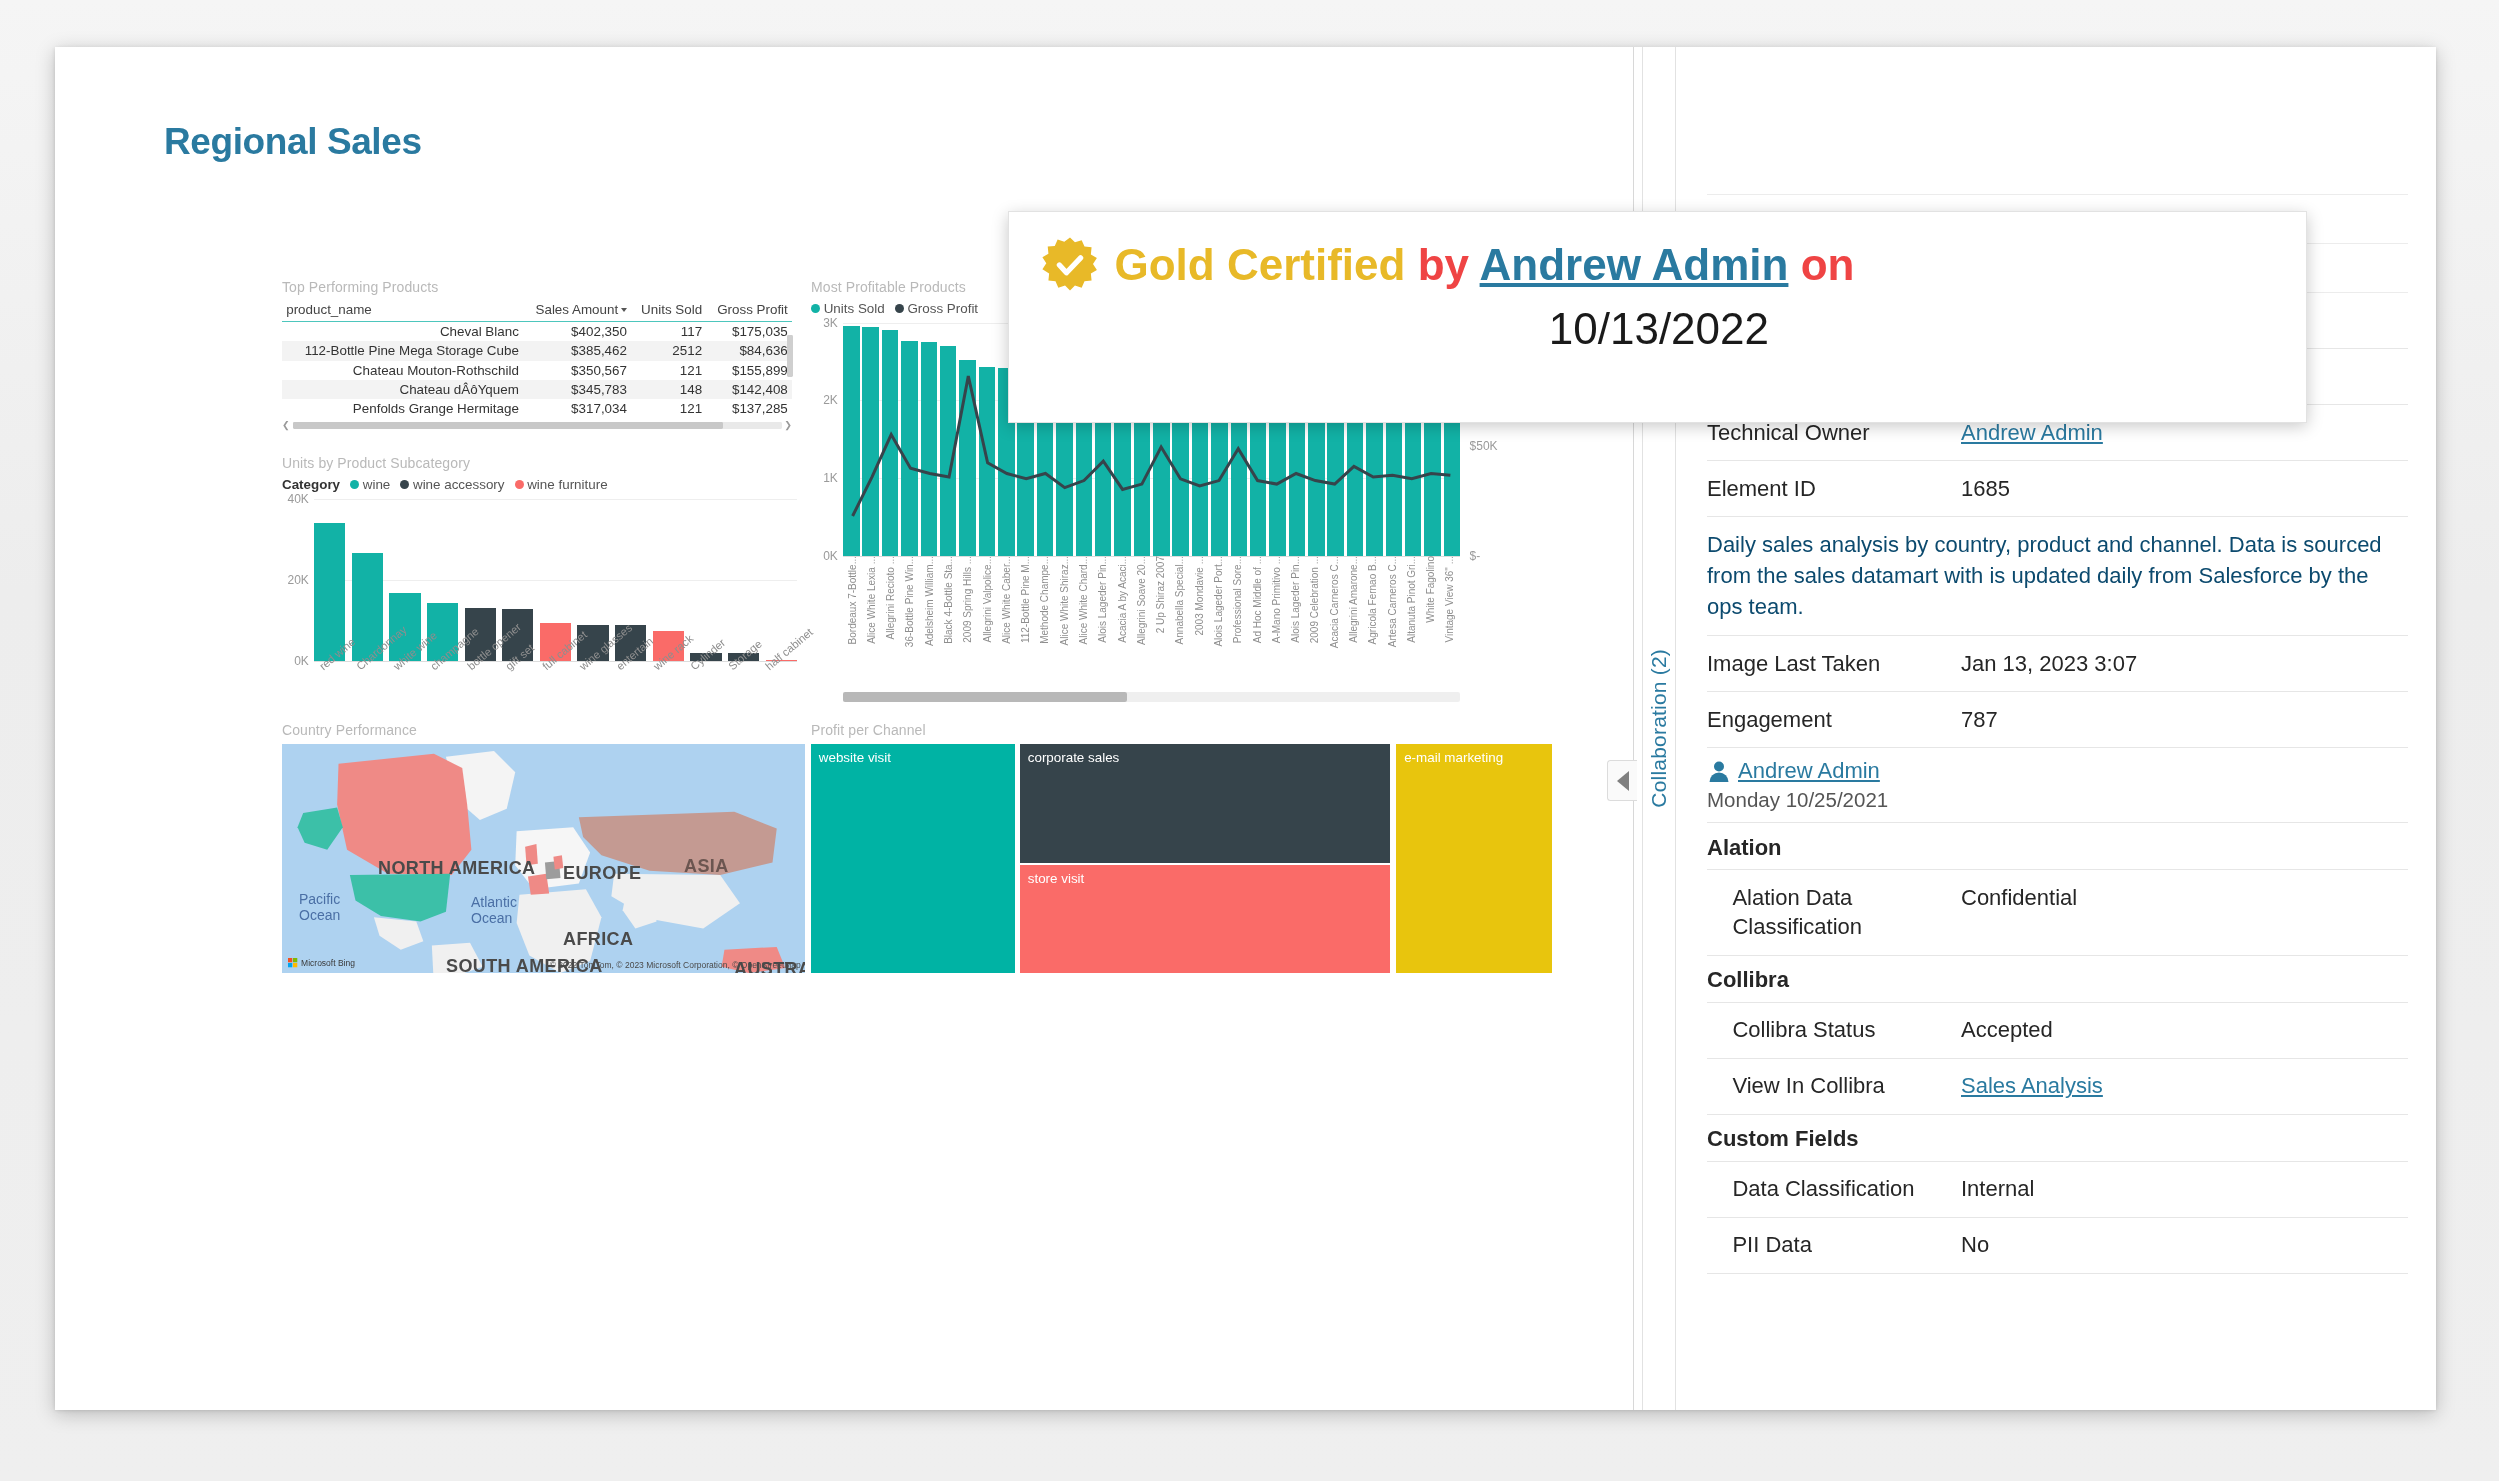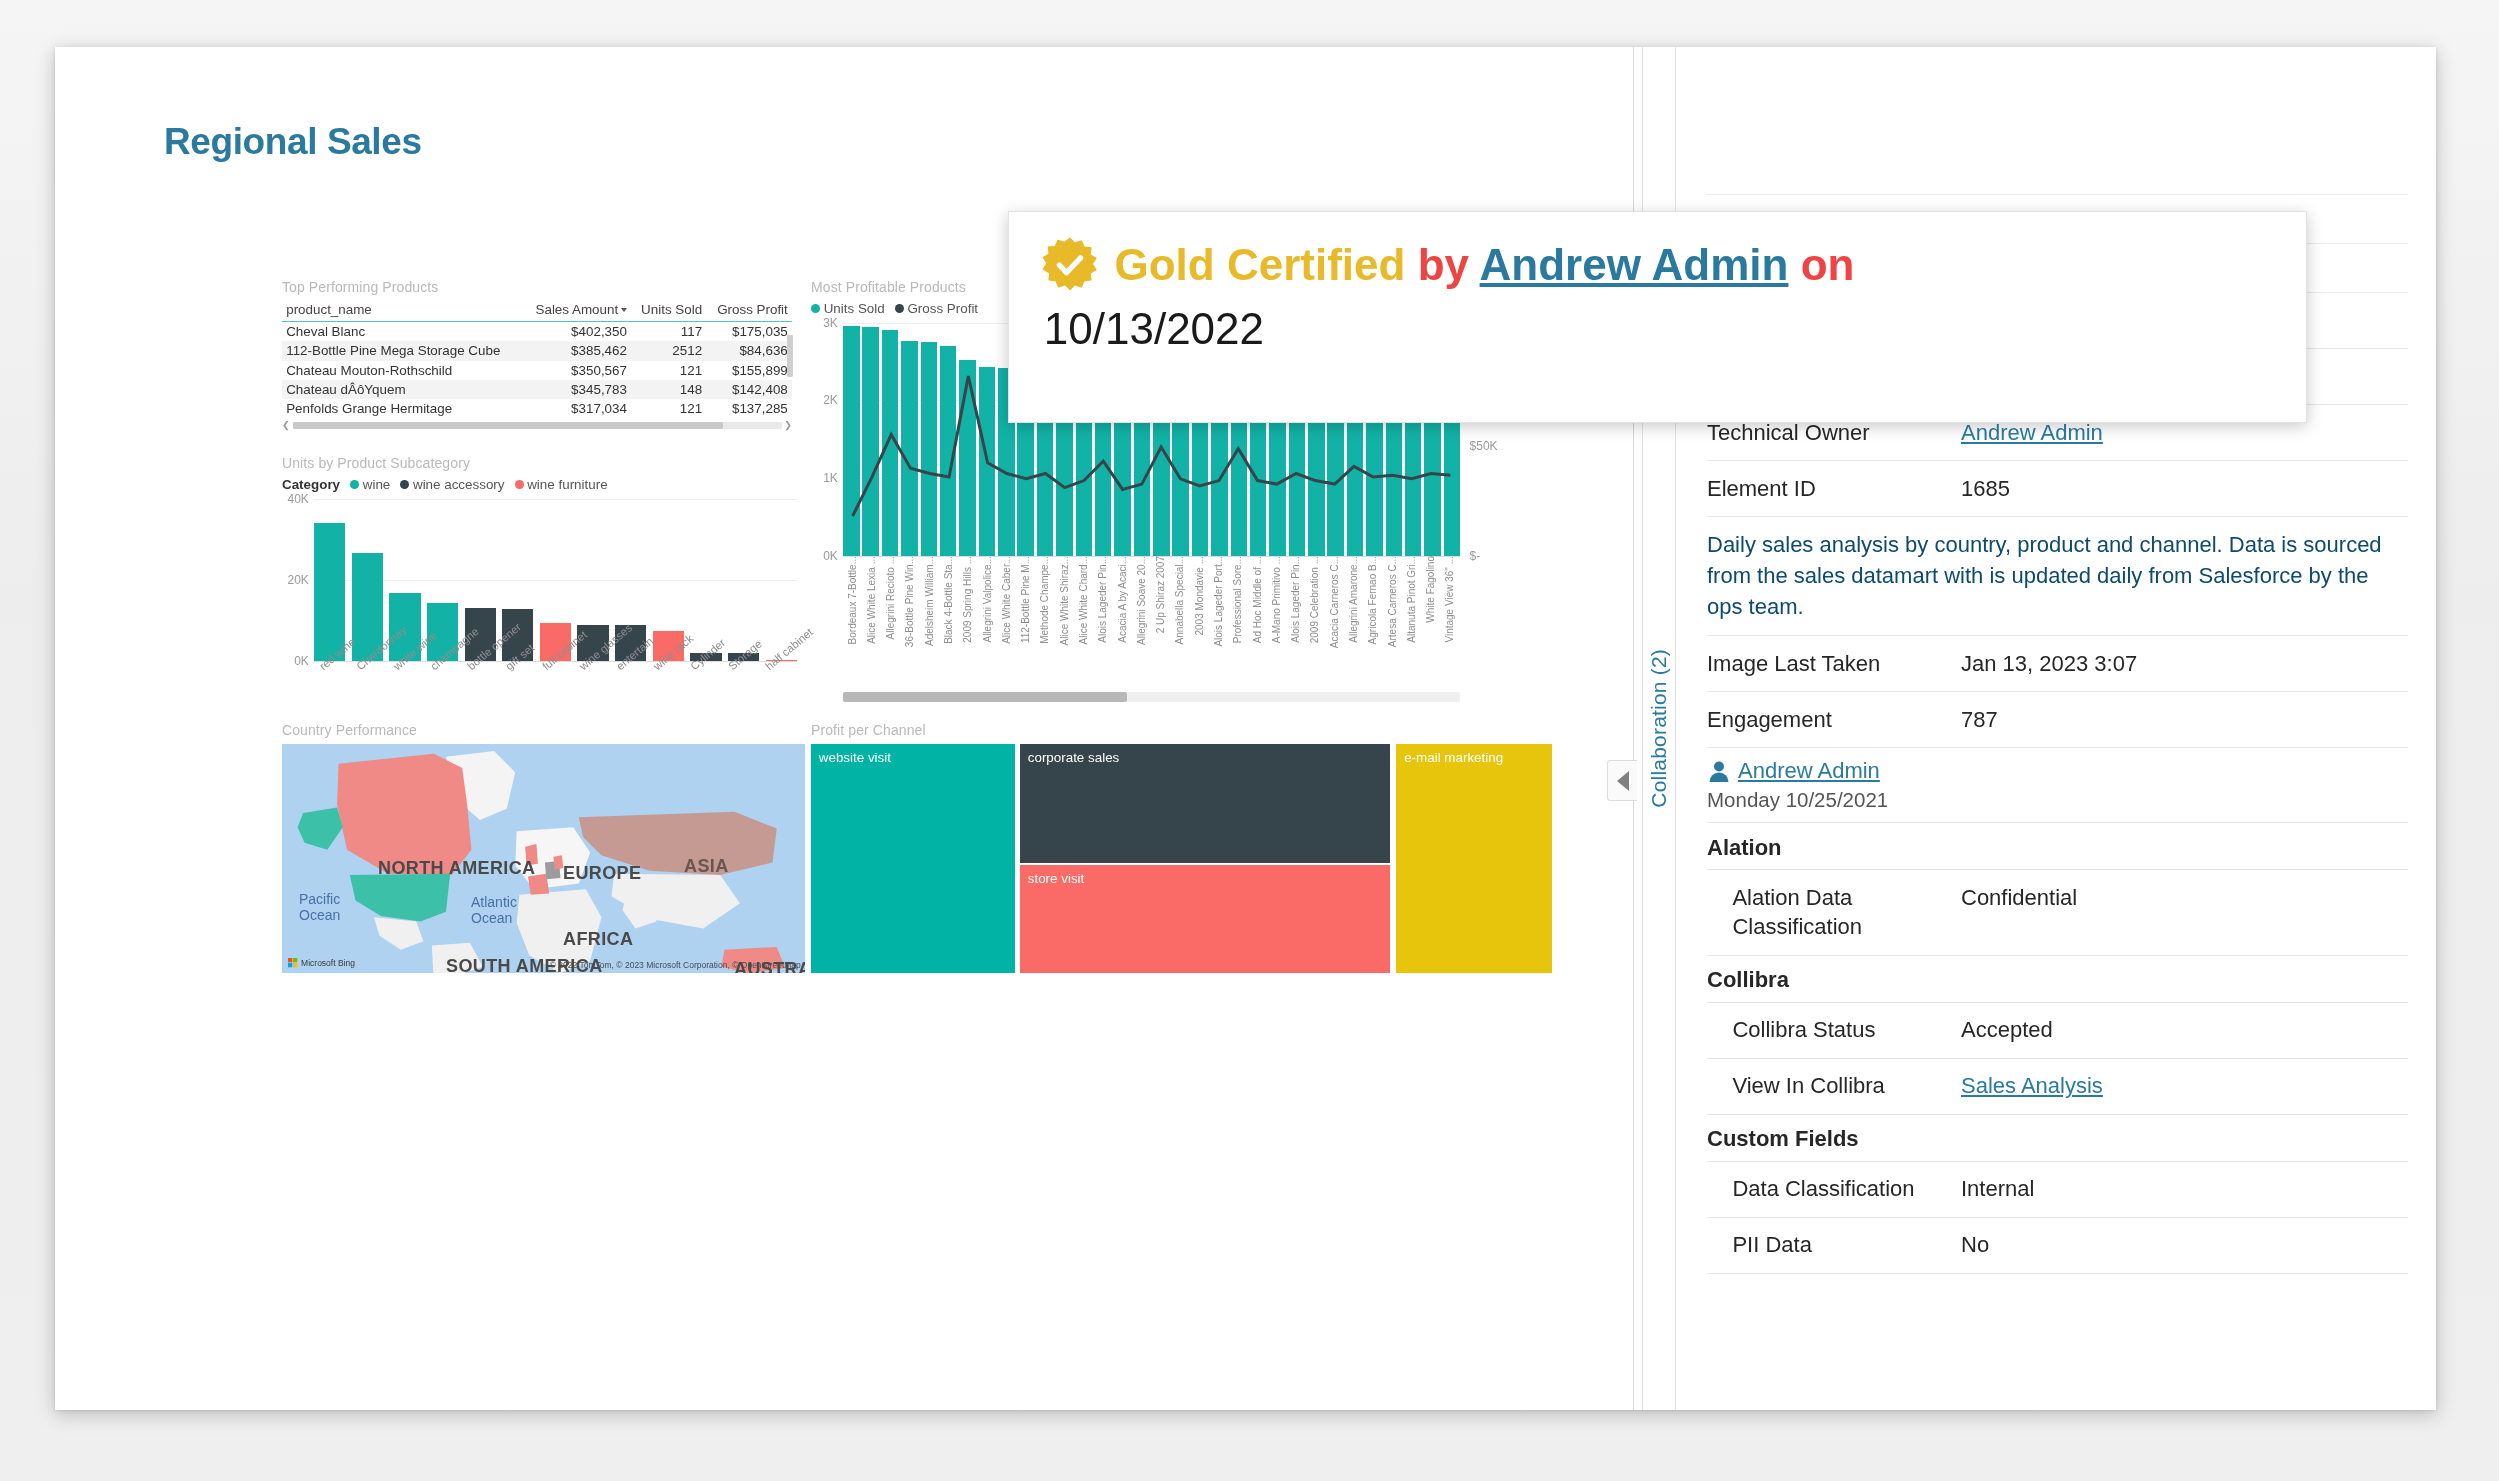--- a/index.html
+++ b/index.html
@@ -110,34 +110,34 @@
     position:absolute; left:953px; top:164px; width:1299px; height:212px;
     background:#ffffff; border:0.7px solid #e2e2e2;
     box-shadow:0 3.5px 15.5px rgba(0,0,0,0.22);
     padding:24px 32px; z-index:40;
   }
   .gold-line1 { display:flex; align-items:center; gap:15.5px; }
   .gold-txt { font-size:44px; font-weight:bold; line-height:1.12; }
   .gold-txt .gold { color:#e8b928; }
   .gold-txt .by { color:#ef4444; font-weight:bold;}
   .gold-txt a { color:#2a7aa0; text-decoration:underline; font-weight:bold;}
-  .gold-date { font-size:44px; color:#1a1a1a; margin-top:10px; margin-left:2.8px; }
+  .gold-date { font-size:44px; color:#1a1a1a; margin-top:10px; margin-left:2.8px;text-align:center; }
   
   .widget { position:absolute; }
   .wtitle { font-size:14px; color:#b9b9b9; margin-bottom:5.6px; letter-spacing:0.1px;}
   
   #w-table { left:227px; top:232px; width:510px; height:121px; }
   table.pt { width:100%; border-collapse:collapse; font-size:13.4px; color:#333; }
   table.pt th {
     font-weight:normal; color:#444; text-align:right; padding:1.4px 4.2px 4.2px 4.2px;
     border-bottom:1.4px solid #4dc6bd; font-size:13.4px; white-space:nowrap;
   }
   table.pt th.l { text-align:left; }
   table.pt td { padding:2.1px 4.2px; text-align:right; white-space:nowrap; }
-  table.pt td.l { text-align:left;margin-left:20px; }
+  table.pt td.l { text-align:right;margin-left:20px; }
   table.pt tr.alt td { background:#f3f3f3; }
   .sort-caret { width:0;height:0;border-left:3.5px solid transparent;border-right:3.5px solid transparent;
                 border-top:4.2px solid #555; display:inline-block; margin-left:2.8px; vertical-align:middle;}
   .hscroll { margin-top:2.8px; height:9.2px; display:flex; align-items:center; gap:2.8px;}
   .hscroll .arr { font-size:9.2px; color:#999; line-height:1;}
   .hscroll .track { flex:1; height:7.8px; background:#e9e9e9; border-radius:1.4px; }
   .hscroll .thumb { height:7.8px; background:#c8c8c8; border-radius:1.4px; width:88%; }
   .vscroll-mini { position:absolute; right:-1.4px; top:20px; width:6.4px; height:85px; }
   .vscroll-mini .t { width:6.4px; height:42px; background:#cfcfcf; border-radius:1.4px; margin-top:14px;}
   

